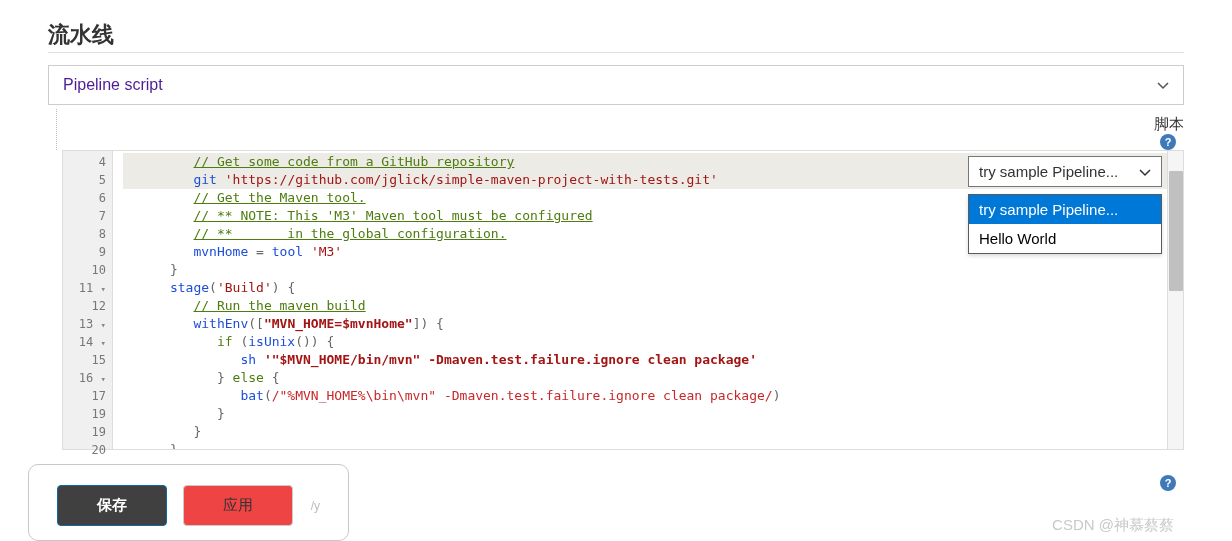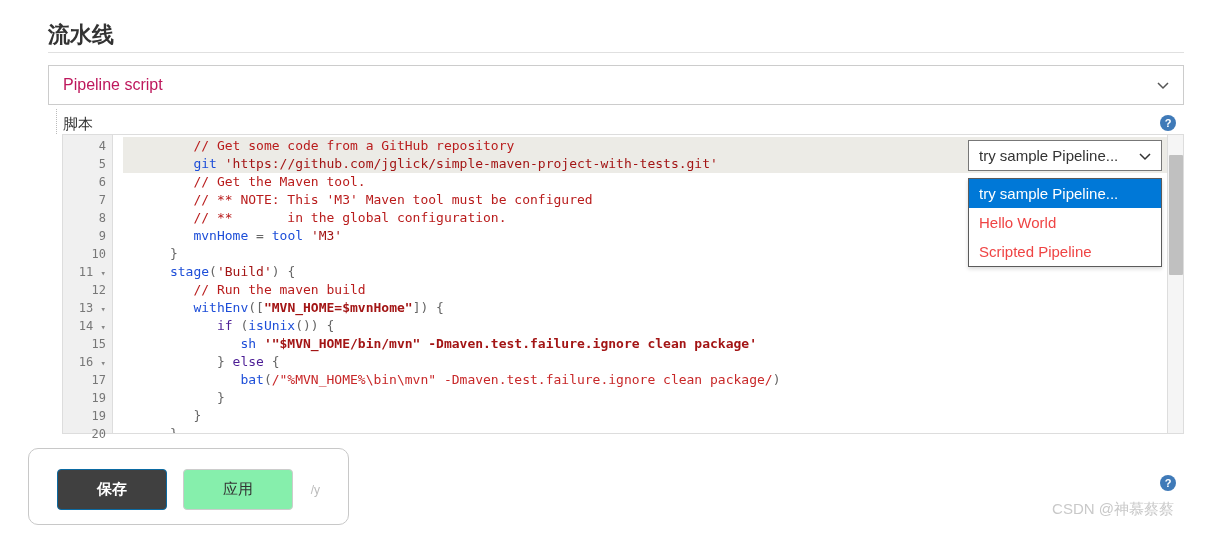--- a/index.html
+++ b/index.html
@@ -1,56 +1,56 @@
 <!DOCTYPE html>
 <html><head>
   <meta charset="utf-8">
   <style>
     * { box-sizing: border-box; margin: 0; padding: 0; }
     body { font-family: -apple-system, BlinkMacSystemFont, "Segoe UI", Arial, sans-serif; background: #fff; font-size: 14px; color: #333; }
     .page { padding: 16px 48px; }
     .section-title { font-size: 22px; font-weight: bold; color: #333; padding: 4px 0 2px 0; border-bottom: 1px solid #e0e0e0; margin-bottom: 12px; }
     .sub-label { font-size: 15px; color: #333; margin-bottom: 12px; }
-    .def-select { width: 100%; border: 1px solid #ccc; background: #fff; padding: 10px 14px; font-size: 16px; color: #be185d; display: flex; justify-content: space-between; align-items: center; margin-bottom: 4px; }
+    .def-select { width: 100%; border: 1px solid #ccc; background: #fff; padding: 10px 14px; font-size: 16px; color: #4c1d95; display: flex; justify-content: space-between; align-items: center; margin-bottom: 4px; }
     .chev-down { width: 12px; height: 12px; }
-    .script-label-row { display: flex; justify-content: space-between; align-items: flex-start; padding: 6px 0 0 0; margin-left: 8px; border-left: 1px dotted #bbb; }
+    .script-label-row { display: flex; justify-content: space-between; align-items: flex-end; padding: 6px 0 0 0; margin-left: 8px; border-left: 1px dotted #bbb; flex-direction: column; }
     .script-label { font-size: 15px; color: #333; margin-left: 6px; }
     .help-icon { width: 16px; height: 16px; border-radius: 50%; background: #3f7ab8; color: #fff; display: flex; align-items: center; justify-content: center; font-size: 11px; font-weight: bold; margin-right: 8px; }
     .editor-container { position: relative; margin-left: 14px; }
     .editor-box { border: 1px solid #ddd; display: flex; height: 300px; position: relative; background: #fff; }
     .gutter { width: 50px; background: #f0f0f0; border-right: 1px solid #ddd; text-align: right; padding: 2px 6px 2px 2px; font-family: Consolas, Monaco, monospace; font-size: 12px; color: #777; line-height: 18px; user-select: none; }
     .gutter-line { display: block; height: 18px; }
     .fold { font-size: 9px; color: #888; margin-left: 2px; }
     .code { flex: 1; font-family: Consolas, Monaco, monospace; font-size: 13px; line-height: 18px; padding: 2px 0 2px 10px; white-space: pre; overflow: hidden; position: relative; }
     .line { height: 18px; display: block; }
     .hl-line { background: #ecebe6; }
-    .comment { color: #b91c1c; }
+    .comment { color: #4d7c0f; text-decoration: underline; }
     .string { color: #a31515; }
     .string-bold { color: #a31515; font-weight: 600; }
-    .keyword { color: #4c1d95; }
+    .keyword { color: #4d7c0f; }
     .regex { color: #c82829; }
     .ident { color: #1d4ed8; }
     .op { color: #666; }
     .scrollbar-v { position: absolute; right: 0; top: 0; width: 16px; height: 100%; background: #f5f5f5; border-left: 1px solid #ddd; }
     .scroll-thumb { position: absolute; width: 14px; left: 1px; top: 20px; height: 120px; background: #c0c0c0; border-radius: 1px; }
 
     .sample-panel { position: absolute; right: 22px; top: 6px; width: 194px; z-index: 10; }
     .sample-select { width: 100%; background: #fff; border: 1px solid #777; padding: 6px 10px; font-size: 15px; color: #333; display: flex; justify-content: space-between; align-items: center; }
     .sample-dropdown { position: absolute; top: 38px; left: 0; width: 100%; background: #fff; border: 1px solid #5b5b5b; box-shadow: 0 2px 4px rgba(0,0,0,0.15); }
-    .sample-item { padding: 6px 10px; font-size: 15px; color: #ef4444; cursor: pointer; }
+    .sample-item { padding: 6px 10px; font-size: 15px; color: #000000; cursor: pointer; }
     .sample-item.sel { background: #0078d7; color: #fff; }
     .red-box-outer { position: absolute; border: 1px solid #ff0000; pointer-events: none; }
     .red-box-1 { top: 0px; right: 10px; width: 238px; height: 174px; }
     .red-box-2 { top: 30px; right: 16px; width: 224px; height: 138px; }
     .annotation { position: absolute; top: 98px; right: 250px; color: #ff0000; font-size: 18px; white-space: nowrap; }
     .arrow-svg { position: absolute; top: 72px; right: 245px; width: 220px; height: 20px; pointer-events: none; }
 
     .footer-row { margin-top: 14px; display: flex; justify-content: space-between; align-items: flex-end; }
     .button-dock { display: inline-block; border: 1px solid #c8c8c8; border-radius: 10px; background: #fff; padding: 20px 28px 14px 28px; margin-left: -20px; }
-    .btn { display: inline-block; min-width: 110px; padding: 10px 28px; font-size: 15px; border-radius: 4px; border: 1px solid #ccc; background: #86efac; color: #333; text-align: center; cursor: pointer; margin-right: 12px; }
+    .btn { display: inline-block; min-width: 110px; padding: 10px 28px; font-size: 15px; border-radius: 4px; border: 1px solid #ccc; background: #ef4444; color: #333; text-align: center; cursor: pointer; margin-right: 12px; }
     .btn-primary { background: #404040; border-color: #0b6aa2; color: #fff; font-weight: 600; }
     .watermark { color: #c9c9c9; font-size: 15px; padding-right: 10px; margin-bottom: 6px; white-space: nowrap; }
     .help-icon-footer { width: 16px; height: 16px; border-radius: 50%; background: #3f7ab8; color: #fff; display: flex; align-items: center; justify-content: center; font-size: 11px; font-weight: bold; position: absolute; right: 56px; bottom: 50px; }
     .vy { color: #bbb; font-size: 12px; margin-left: 2px; }
   </style>
 </head>
 <body>
 
 <div class="page">
   <div class="section-title">流水线</div>
@@ -79,21 +79,20 @@
     <div class="sample-panel">
       <div class="sample-select">
         <span>try sample Pipeline...</span>
         <svg class="chev-down" viewBox="0 0 12 12">
             <path d="M1 4 L6 9 L11 4" stroke="#333" stroke-width="1.5" fill="none"></path>
           </svg>
       </div>
       <div class="sample-dropdown" id="sample-dropdown">
           <div class="sample-item sel">try sample Pipeline...</div>
           <div class="sample-item">Hello World</div>
-          <div class="sample-item">Scripted Pipeline</div>
         </div>
     </div>
 
     <div class="editor-box">
       <div class="gutter" id="gutter">
           <span class="gutter-line">4</span>
           <span class="gutter-line">5</span>
           <span class="gutter-line">6</span>
           <span class="gutter-line">7</span>
           <span class="gutter-line">8</span>

